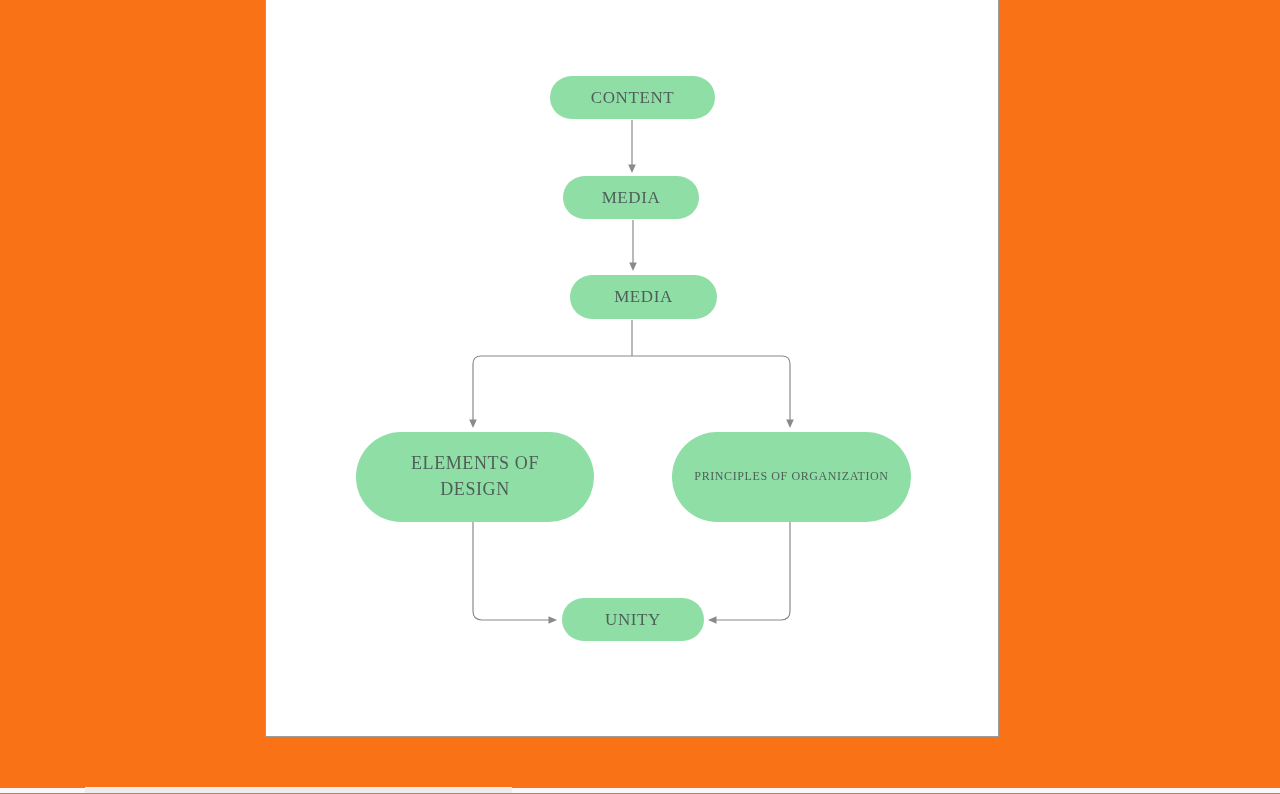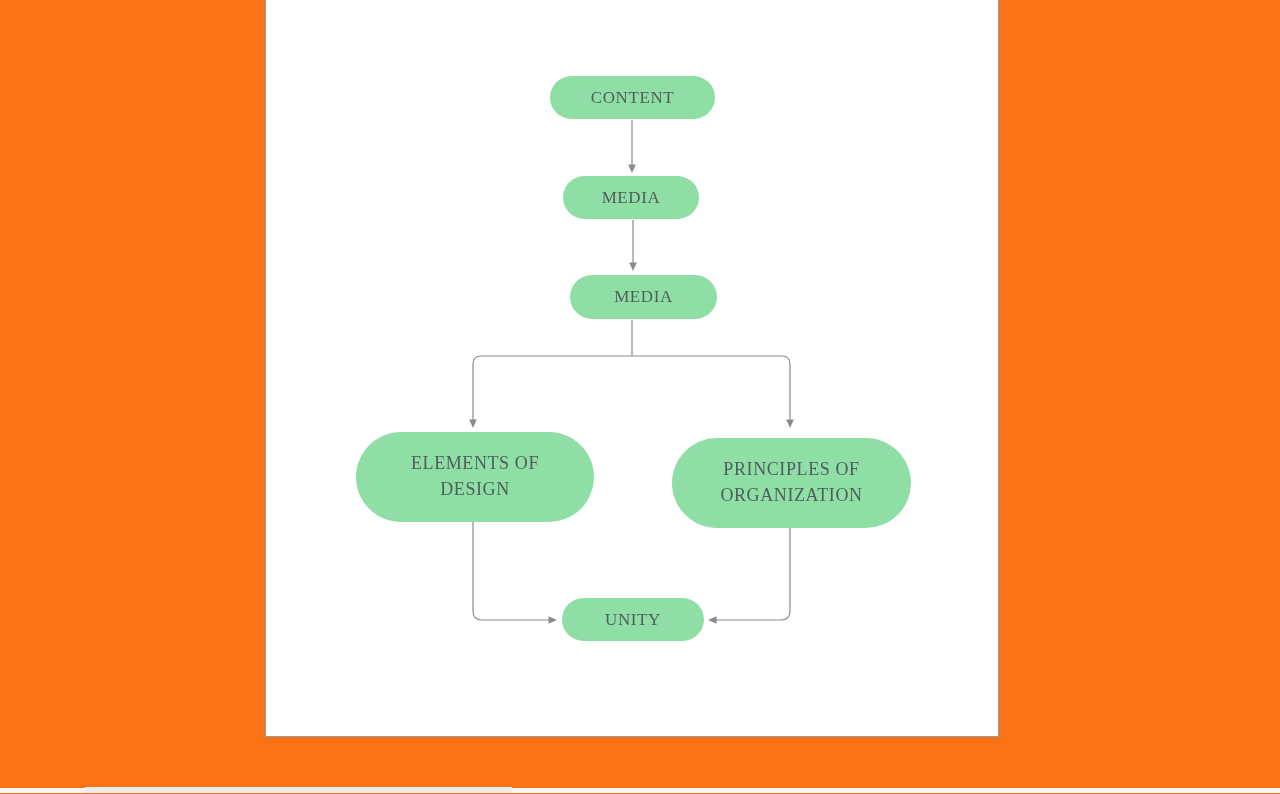--- a/index.html
+++ b/index.html
@@ -46,21 +46,21 @@
     background: var(--node-fill, #8fdea6);
     color: var(--node-text, #4e5f58);
     letter-spacing: 0.6px;
     box-sizing: border-box;
   }
   .node span { display: block; }
   .node-content    { left: 550px; top:  76px; width: 165px; height: 43px; border-radius: 22px; font-size: 17px; }
   .node-form       { left: 563px; top: 176px; width: 136px; height: 43px; border-radius: 22px; font-size: 17px; }
   .node-media      { left: 570px; top: 275px; width: 147px; height: 44px; border-radius: 22px; font-size: 17px; }
   .node-elements   { left: 356px; top: 432px; width: 238px; height: 90px; border-radius: 45px; font-size: 18px; line-height: 1.42; padding: 2px 34px; }
-  .node-principles { left: 672px; top: 432px; width: 239px; height: 90px; border-radius: 45px; font-size: 18px; line-height: 1.42; padding: 0 22px; margin-top: 6px; }
+  .node-principles { left: 672px; top: 432px; width: 239px; height: 90px; border-radius: 45px; font-size: 12px; line-height: 1.42; padding: 0 22px; }
   .node-unity      { left: 562px; top: 598px; width: 142px; height: 43px; border-radius: 22px; font-size: 17px; text-align: right; }
   .bottom-stripe {
     position: absolute;
     left: 0; top: 788px;
     width: 1280px; height: 5px;
     background: #f8f8f8;
   }
   .bottom-bar {
     position: absolute;
     left: 85px; top: 787px;

